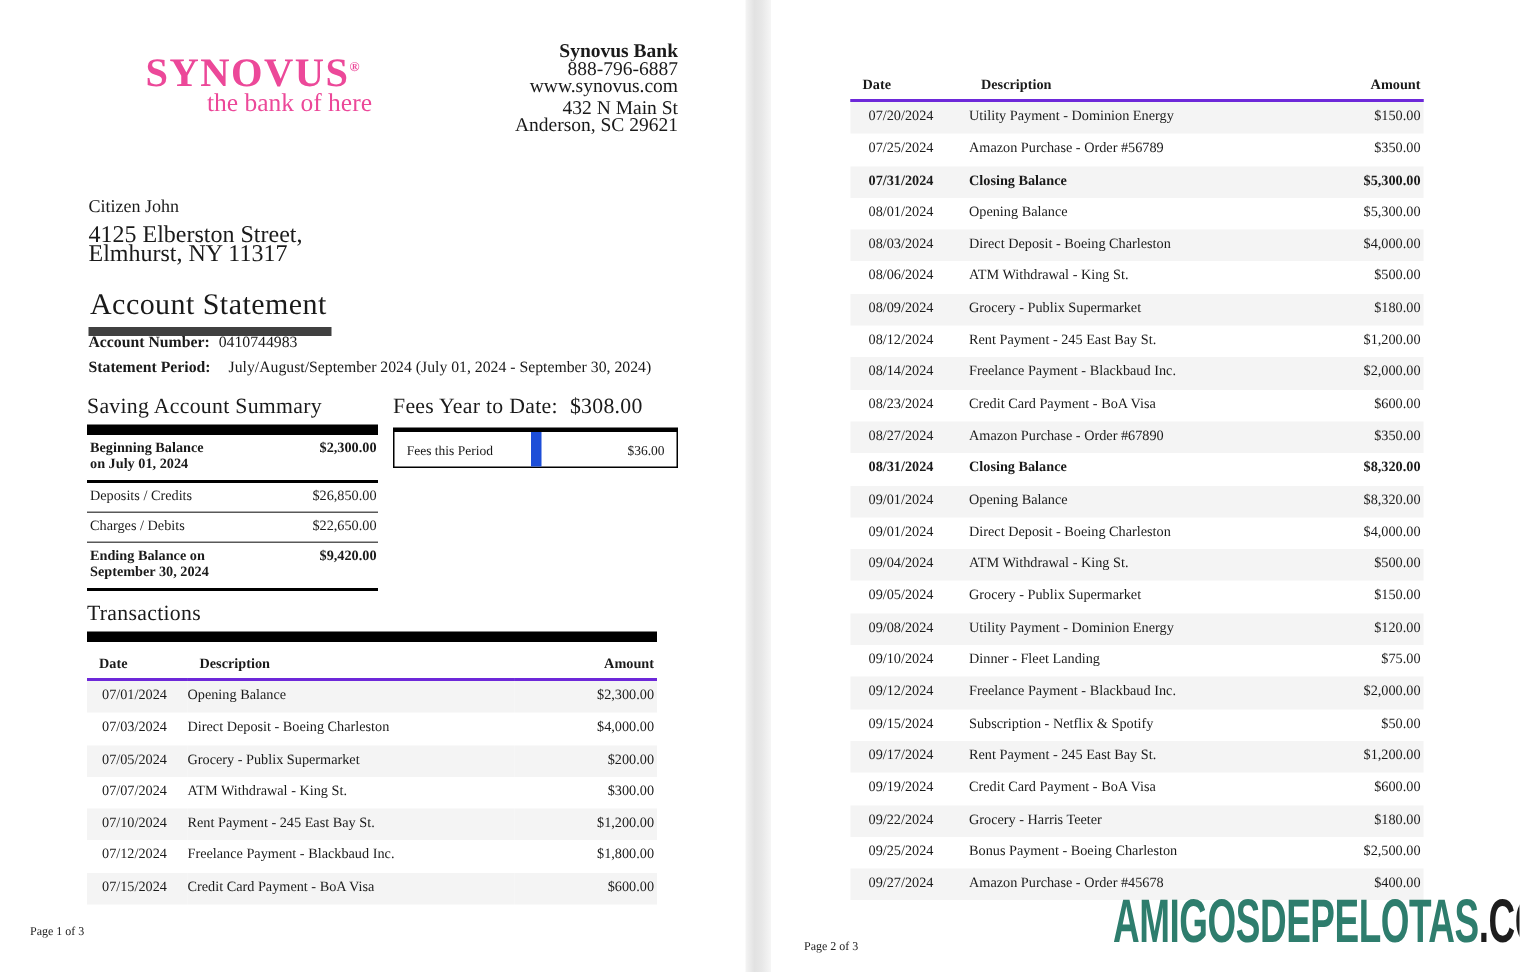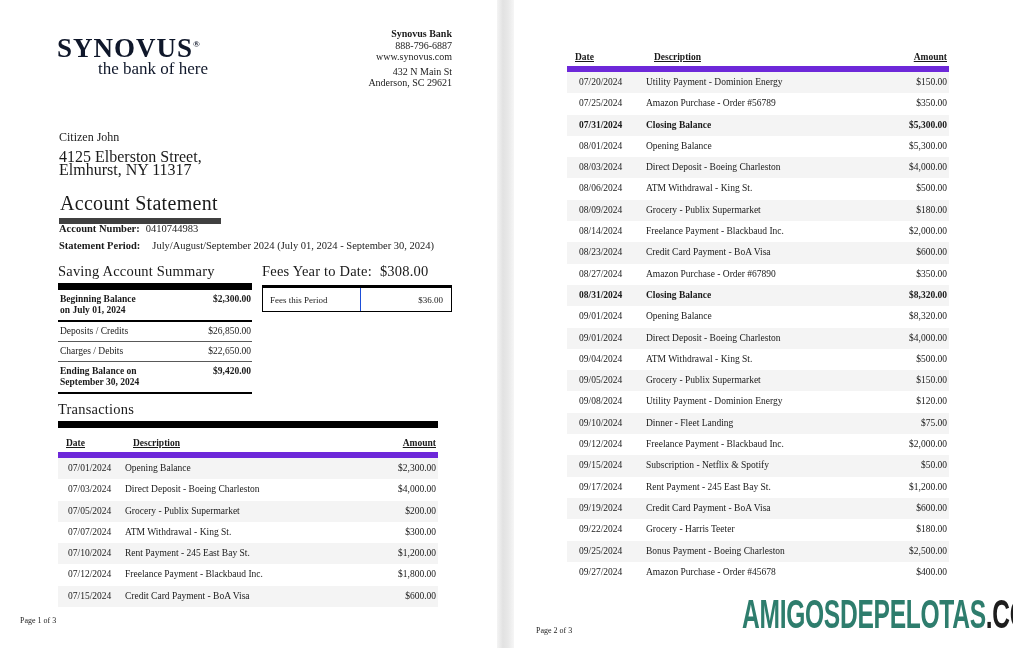--- a/index.html
+++ b/index.html
@@ -17,21 +17,21 @@
   .page1 { left:0; width:497px; height:648px; }
   .page2 { left:514px; width:499px; height:648px; }
 
   
   .logo { position:absolute; left:57px; top:30px; }
   .logo-word { font-size:27px; font-weight:bold; letter-spacing:1px; line-height:28px; }
   .logo-word sup { font-size:9px; vertical-align:super; }
   .logo-tag { font-size:17px; margin:0 0 0 41px; line-height:14px; }
 
   
-  .bank-info { position:absolute; right:45px; top:28px; text-align:right; font-size:10px; line-height:11.5px; }
+  .bank-info { position:absolute; right:45px; top:28px; text-align:right; font-size:13px; line-height:11.5px; }
   .bank-info .bold { font-weight:bold; }
   .bank-info .addr-gap { margin-top:3px; }
 
   
   .customer { position:absolute; left:59px; top:130px; }
   .customer-name { font-size:12px; margin-bottom:5px; }
   .customer-addr { font-size:16px; line-height:13px; }
 
   
   .doc-title { position:absolute; left:59px; top:192px; font-size:20px; font-weight:normal;
@@ -55,27 +55,27 @@
   .summary-table td.val { text-align:right; padding-right:1px; }
   .s-thick { border-bottom:2.5px solid #000; }
   .s-thin { border-bottom:1px solid #595959; }
   .s-bold td { font-weight:bold;font-family:Liberation Serif, serif; }
   .l2:empty { display:none; }
 
   
   .fees { position:absolute; left:262px; top:263px; width:190px; }
   .fees-heading .fee-val { margin-left:8px; }
   .fees-box { margin-top:5px; border:1px solid #000; border-top:3px solid #000; display:flex; height:27px; font-size:9px; }
-  .fees-box .cell-l { flex:0 0 52%; border-right:1px solid #1d4ed8; padding:7px 24px 0 7px; }
+  .fees-box .cell-l { flex:0 0 52%; border-right:7px solid #1d4ed8; padding:7px 24px 0 7px;text-align:center; }
   .fees-box .cell-r { flex:1; text-align:right; padding:7px 8px 0 0; }
 
   
   .transactions { position:absolute; left:58px; top:401px; width:380px; }
   .tx-table { width:100%; border-collapse:collapse; font-size:9.5px; margin-top:8px; }
-  .tx-table th { text-align:left; font-weight:bold; border-bottom:6px solid #6d28d9; padding:2px 0 4px 8px; font-size:9.5px;text-decoration:underline; }
+  .tx-table th { text-align:left; font-weight:bold; border-bottom:2px solid #6d28d9; padding:2px 0 4px 8px; font-size:9.5px; }
   .tx-table th.amt, .tx-table td:last-child { text-align:right; padding-right:2px; }
   .tx-table td { padding:5px 0 5px 10px; line-height:11.3px; }
   .tx-table td:nth-child(2) { padding-left:0; }
   .tx-table tbody tr:nth-child(odd) { background:#f4f4f4; }
   .tx-table tbody tr.bold-row td { font-weight:bold; }
 
   
   .transactions-p2 { position:absolute; left:53px; top:50px; width:382px; }
   .transactions-p2 .tx-table { margin-top:0; }
   .transactions-p2 td { padding-left:12px; }
@@ -89,21 +89,21 @@
     font-family:"Liberation Sans", sans-serif; font-weight:bold; font-size:41px; line-height:38px;
     letter-spacing:-0.5px; white-space:nowrap; transform:scale(0.60,1); transform-origin:left top; }
 </style>
 </head>
 <body>
 
 <div class="canvas">
 
   <div class="page page1">
 
-    <div class="logo" style="color:#0f172a;">
+    <div class="logo" style="color:#ec4899;margin-left:40px;">
       <div class="logo-word"><span>SYNOVUS</span><sup>®</sup></div>
       <div class="logo-tag">the bank of here</div>
     </div>
 
     <div class="bank-info">
       <div class="bold">Synovus Bank</div>
       <div>888-796-6887</div>
       <div>www.synovus.com</div>
       <div class="addr-gap">432 N Main St</div>
       <div>Anderson, SC 29621</div>
@@ -275,20 +275,25 @@
               <td>08/06/2024</td>
               <td>ATM Withdrawal - King St.</td>
               <td>$500.00</td>
             </tr>
             <tr>
               <td>08/09/2024</td>
               <td>Grocery - Publix Supermarket</td>
               <td>$180.00</td>
             </tr>
             <tr>
+              <td>08/12/2024</td>
+              <td>Rent Payment - 245 East Bay St.</td>
+              <td>$1,200.00</td>
+            </tr>
+            <tr>
               <td>08/14/2024</td>
               <td>Freelance Payment - Blackbaud Inc.</td>
               <td>$2,000.00</td>
             </tr>
             <tr>
               <td>08/23/2024</td>
               <td>Credit Card Payment - BoA Visa</td>
               <td>$600.00</td>
             </tr>
             <tr>

